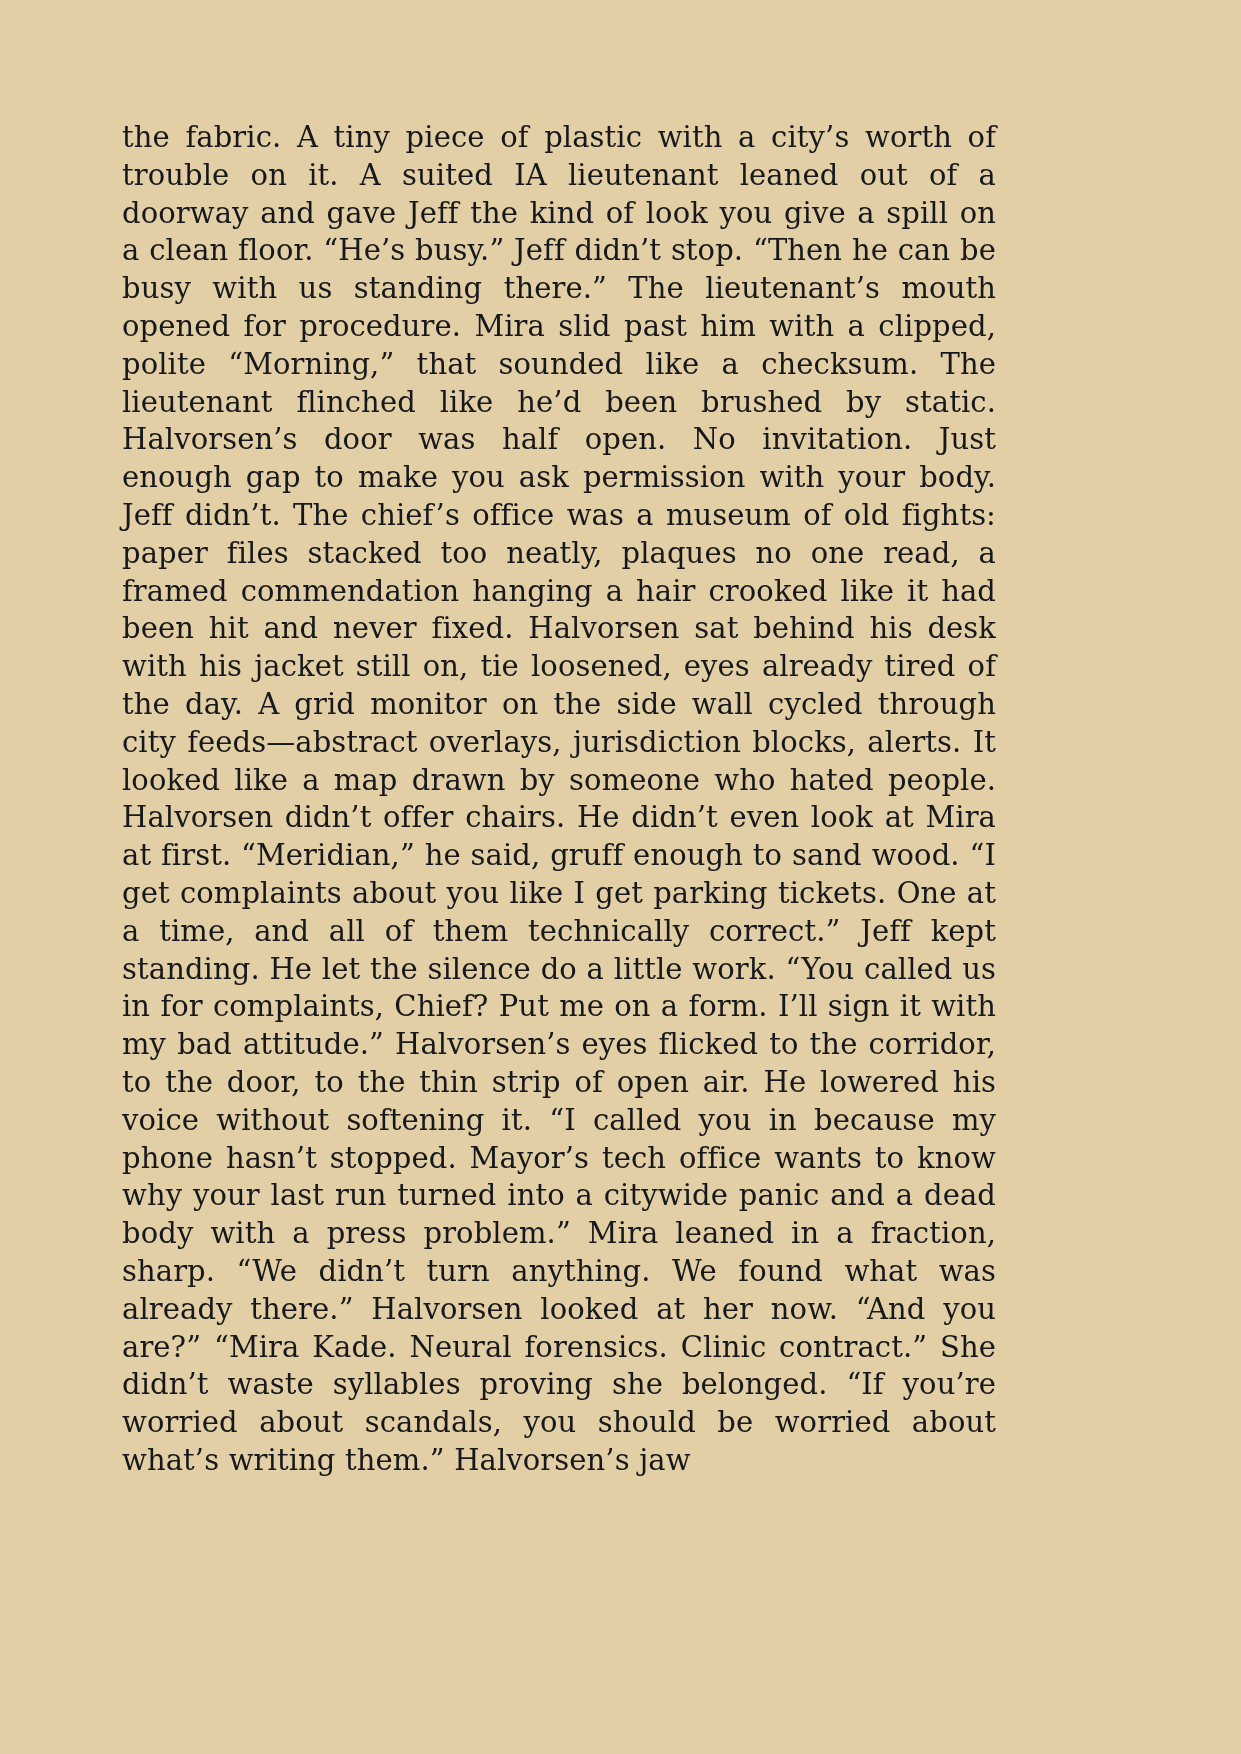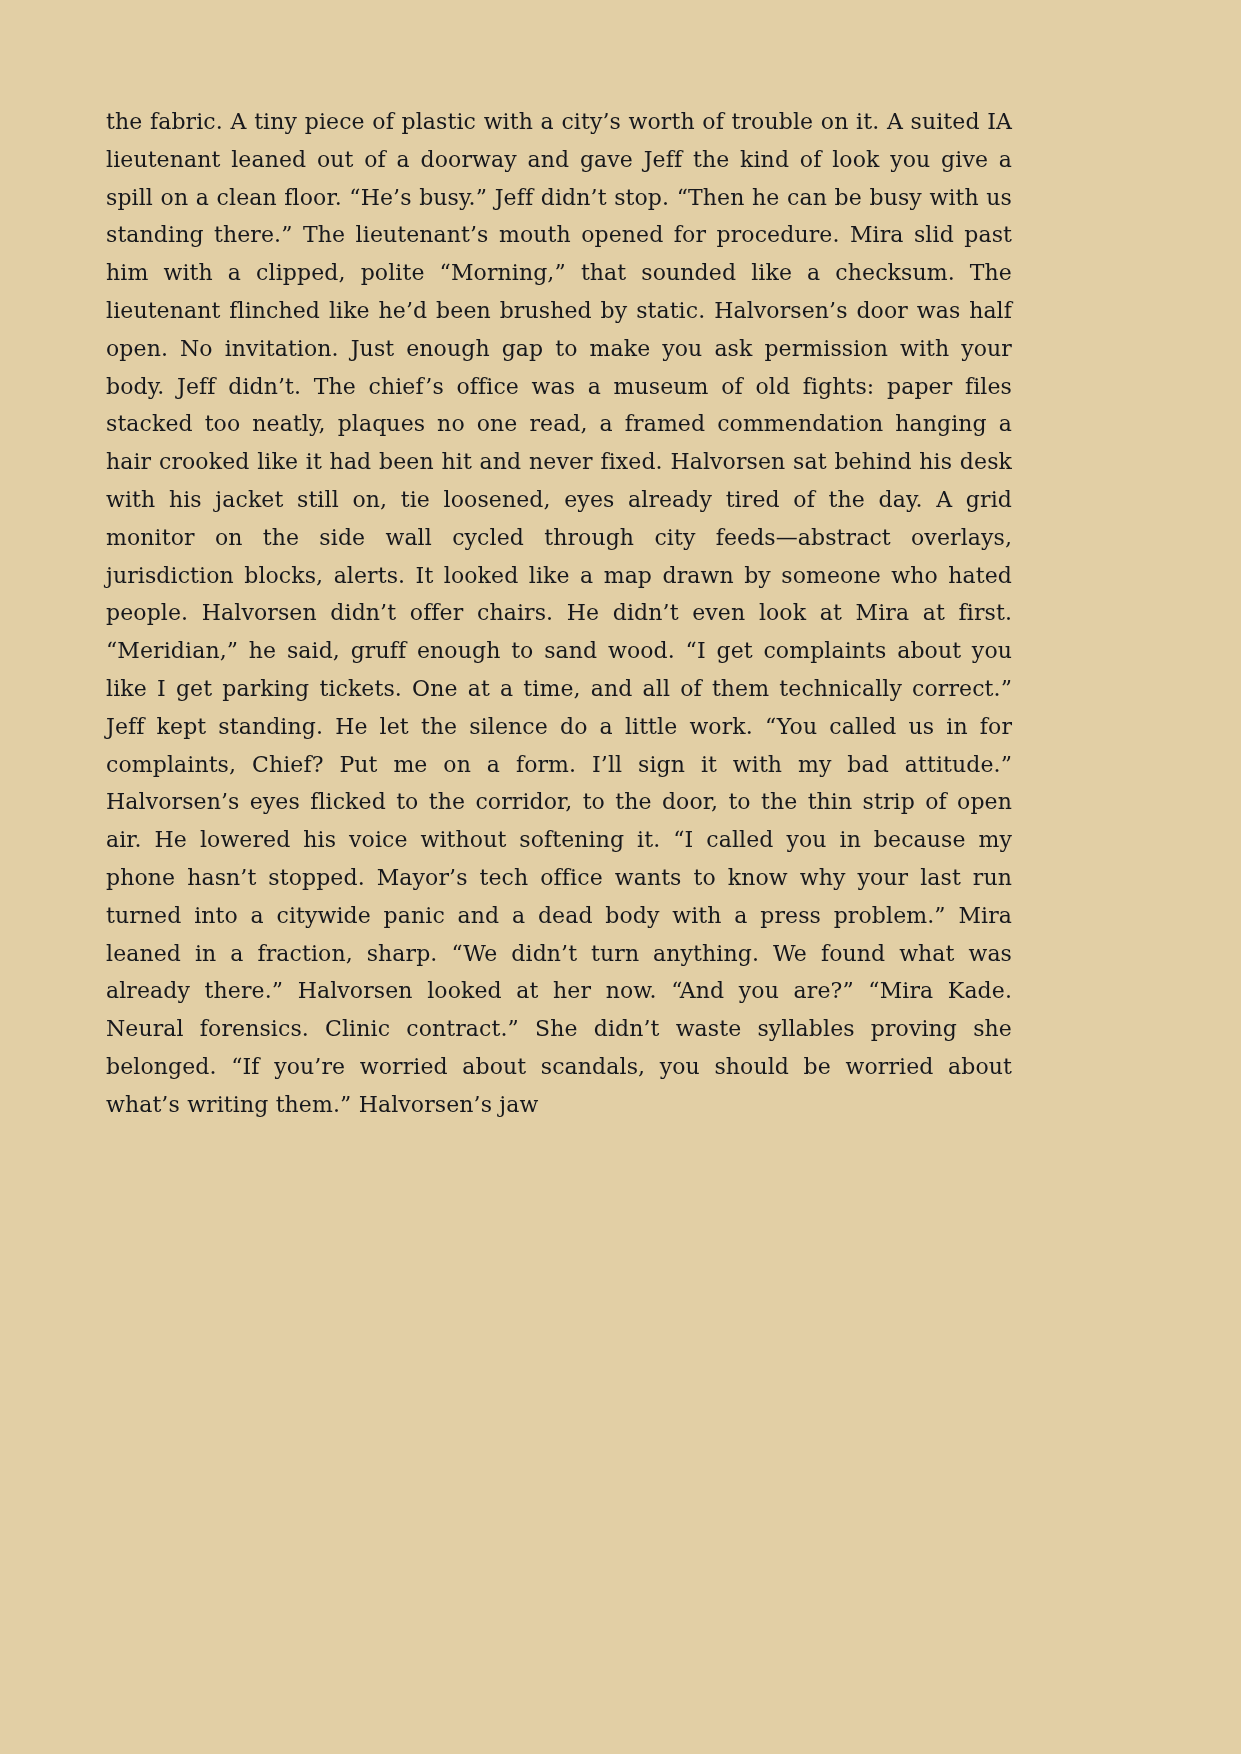--- a/index.html
+++ b/index.html
@@ -21,23 +21,23 @@
     background: #e2cfa5;
     box-sizing: border-box;
   }
   .text-column {
     position: absolute;
     left: 106px;
     top: 103px;
     width: 906px;
   }
   .body-paragraph {
-    margin: 0;
+    margin: 16px;
     font-family: "DejaVu Serif", serif;
-    font-size: 22px;
+    font-size: 29px;
     line-height: 37.8px;
     color: #17181c;
     text-align: justify;
     text-justify: inter-word;
     letter-spacing: 0.1px;
     word-spacing: 0.2px;
     font-weight: 400;
     hyphens: none;
     -webkit-hyphens: none;
   }

